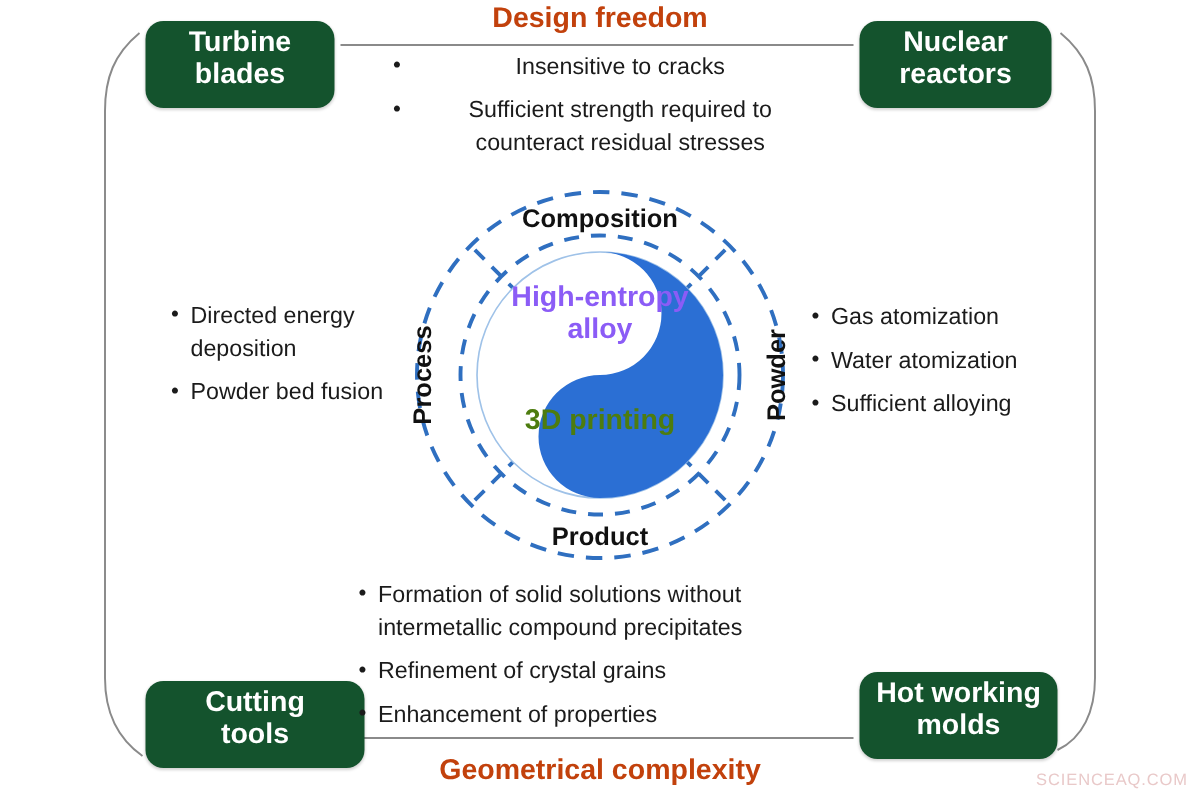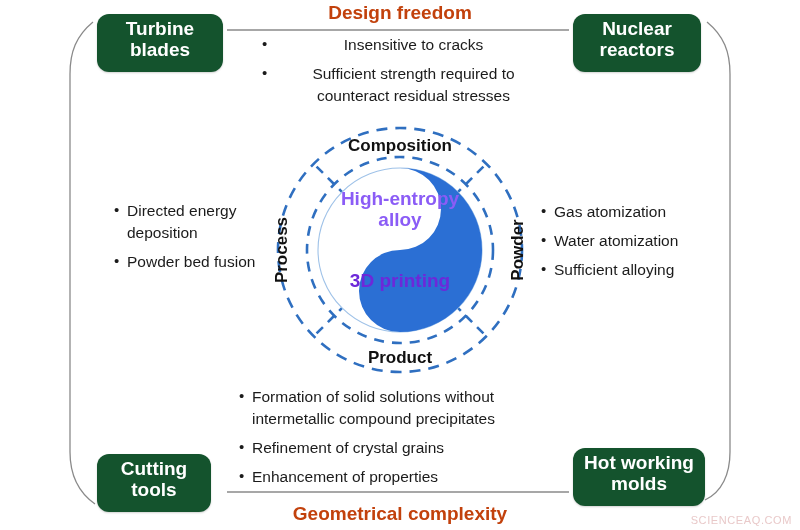--- a/index.html
+++ b/index.html
@@ -38,21 +38,21 @@
     text-align: center;
     display: flex;
     justify-content: center;
     box-sizing: border-box;
     padding: 4px 8px;
     box-shadow: 0 1px 2px rgba(0,0,0,0.18);
   }
   .pill span { display: block; }
   #pill-tl { left: 97px;  top: 14px;  width: 126px; height: 58px; }
   #pill-tr { left: 573px; top: 14px;  width: 128px; height: 58px; }
-  #pill-bl { left: 97px;  top: 454px; width: 114px; height: 58px; }
+  #pill-bl { left: 97px;  top: 454px; width: 146px; height: 58px; }
   #pill-br { left: 573px; top: 448px; width: 132px; height: 58px; }
 
   
   .heading {
     position: absolute;
     width: 100%;
     text-align: center;
     font-size: 19px;
     font-weight: bold;
     color: #c2410c;
@@ -131,21 +131,21 @@
     width: 170px;
     font-size: 19px;
     color: #8b5cf6;
   }
   #core-bottom {
     left: 50%;
     top: 148px;
     transform: translateX(-50%);
     width: 175px;
     font-size: 19px;
-    color: #6d28d9;
+    color: #4d7c0f;
   }
 
   
   #watermark {
     position: absolute;
     right: 8px;
     bottom: 4px;
     font-size: 11px;
     letter-spacing: 0.6px;
     color: #e9c9c9;

